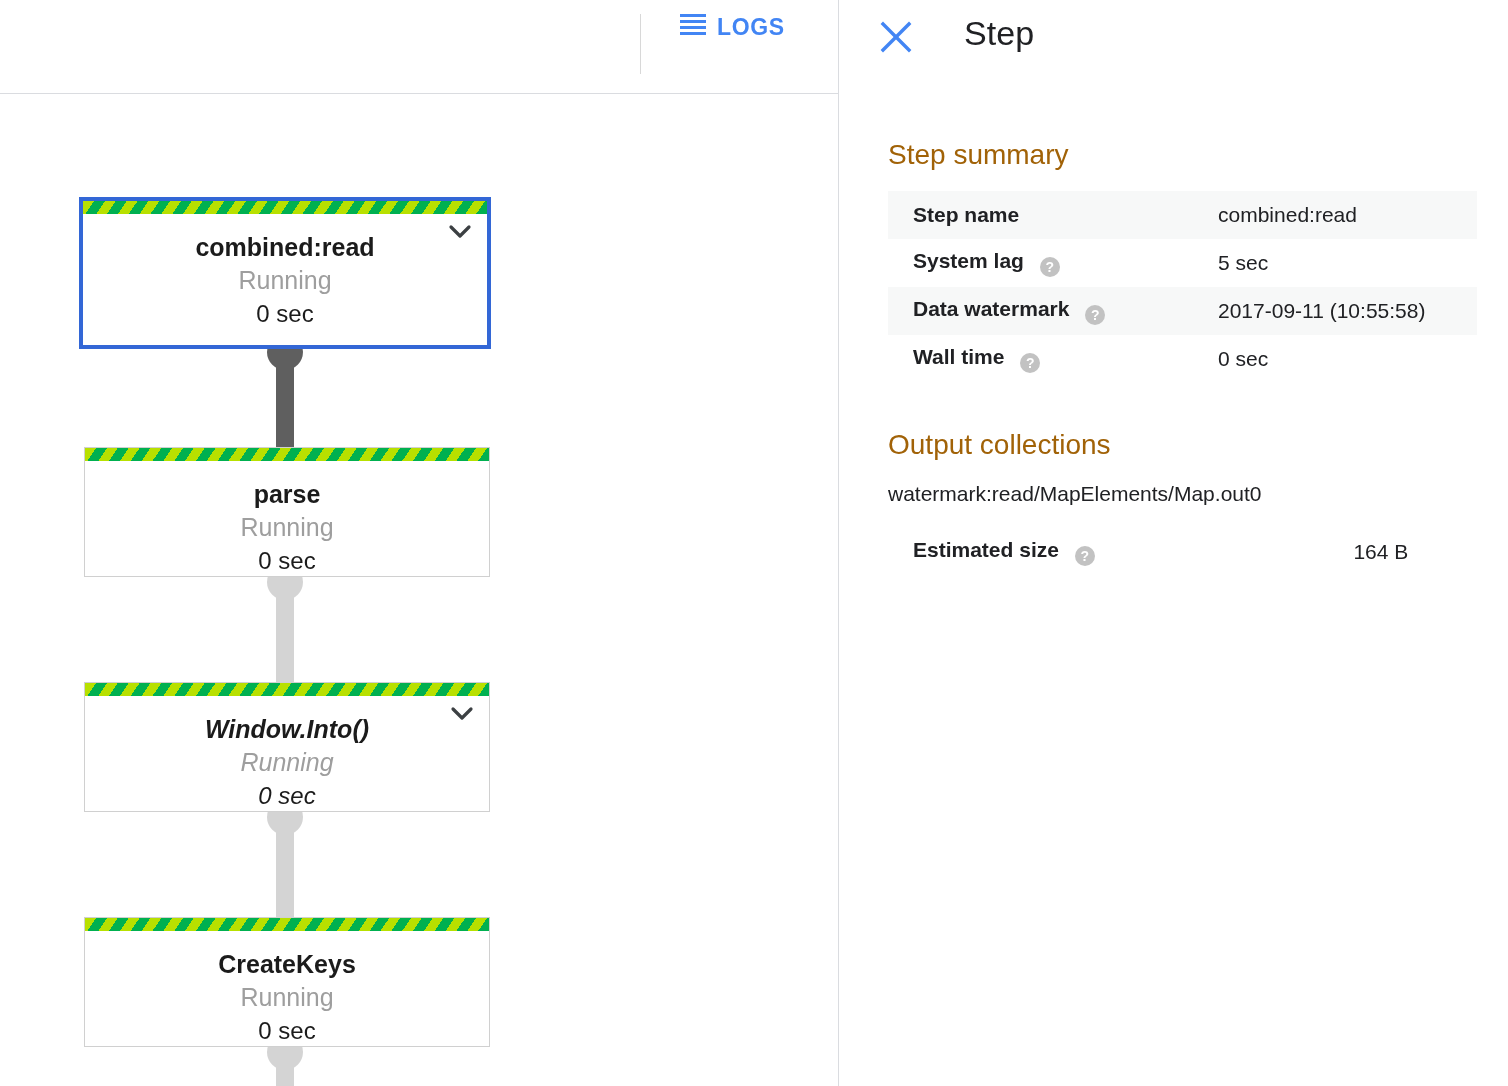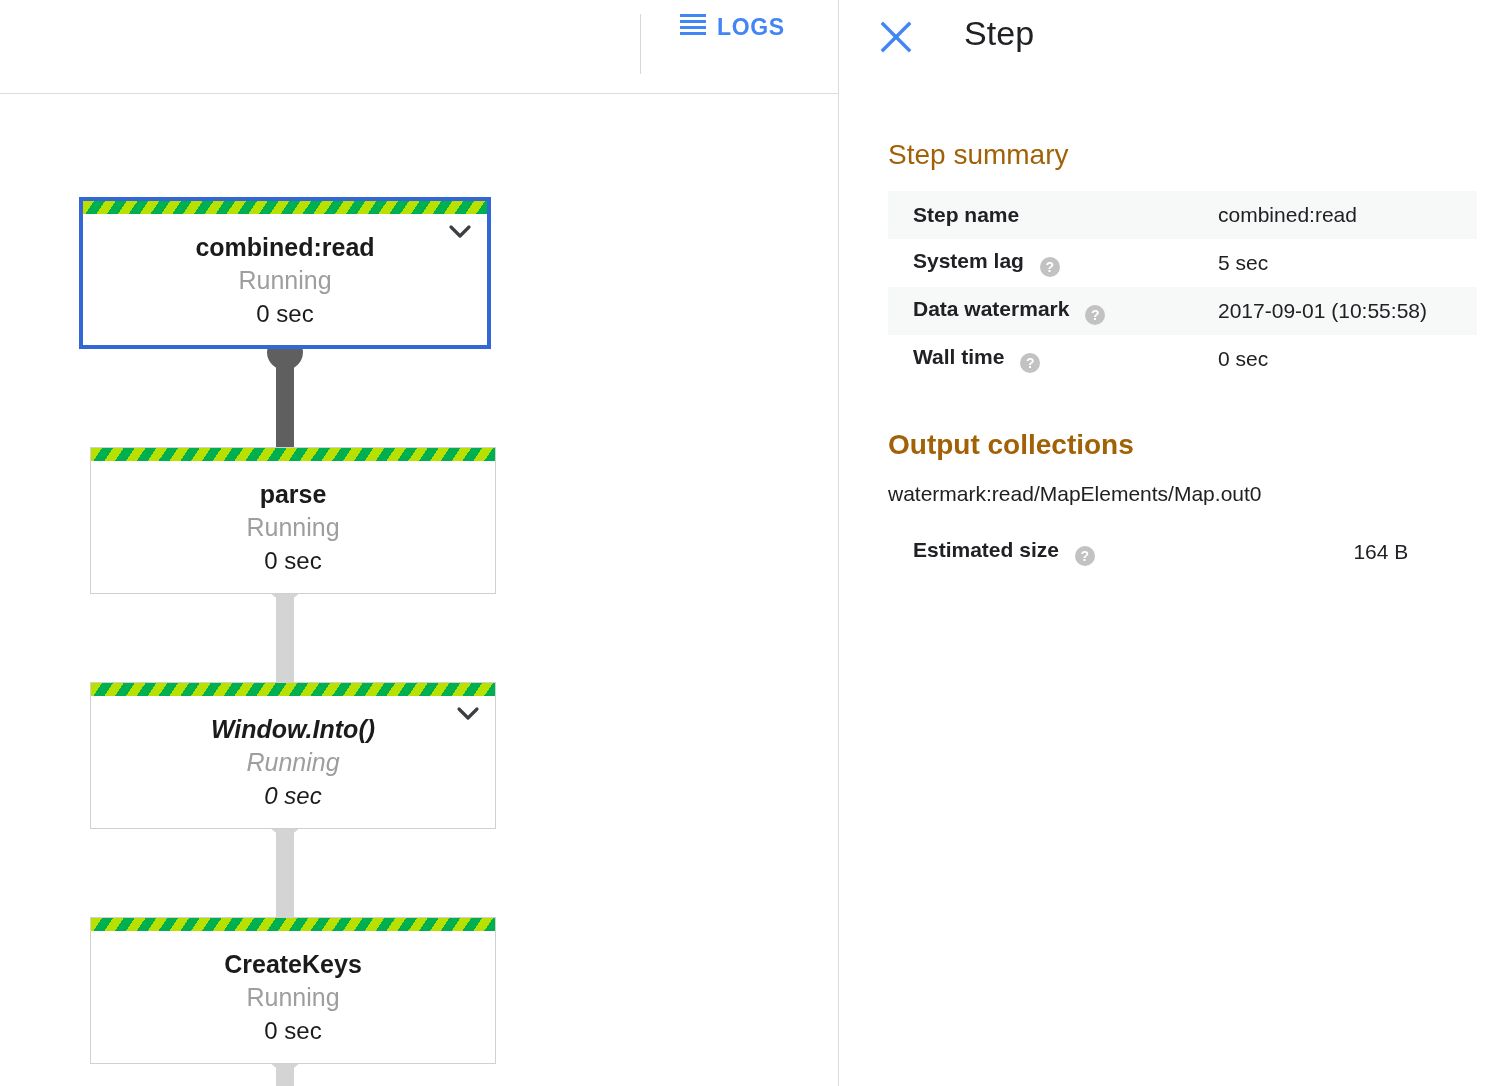--- a/index.html
+++ b/index.html
@@ -58,21 +58,21 @@
   #graph-pane {
     position: absolute; left: 0; top: 94px; width: 838px; height: 992px;
     background: #ffffff; overflow: hidden;
   }
   #scrollbar-track {
     position: absolute; left: 813px; top: 0px; width: 20px; height: 992px;
     background: #ffffff;
   }
 
   .node {
-    position: absolute; left: 90px; width: 406px; height: 147px;
+    position: absolute; left: 84px; width: 406px; height: 130px;
     background: #ffffff; border: 1px solid #d0d0d0;
   }
   .node.selected {
     border: 4px solid #3367d6;
     left: 79px; width: 412px; height: 152px;
   }
   .node-stripe {
     position: absolute; left: 0; top: 0; right: 0; height: 13px;
     background-image: repeating-linear-gradient(
       -56deg,
@@ -250,33 +250,33 @@
           <span>System lag</span>
           <span class="help-icon">?</span>
         </td>
         <td class="kv-val">5 sec</td>
       </tr>
       <tr class="alt">
         <td class="kv-key">
           <span>Data watermark</span>
           <span class="help-icon">?</span>
         </td>
-        <td class="kv-val">2017-09-01 (10:55:58)</td>
+        <td class="kv-val">2017-09-11 (10:55:58)</td>
       </tr>
       <tr>
         <td class="kv-key">
           <span>Wall time</span>
           <span class="help-icon">?</span>
         </td>
         <td class="kv-val">0 sec</td>
       </tr>
     </tbody>
   </table>
 
-  <div class="section-title" style="position:absolute; left:49px; top:335px;font-weight:bold;">Output collections</div>
+  <div class="section-title" style="position:absolute; left:49px; top:335px;">Output collections</div>
 
   <div id="collection-name" style="position:absolute; left:49px; top:388px;">watermark:read/MapElements/Map.out0</div>
 
   <table class="kv-table" style="position:absolute; left:49px; top:434px;">
     <tbody>
       <tr>
         <td class="kv-key">
           <span>Estimated size</span>
           <span class="help-icon">?</span>
         </td>

